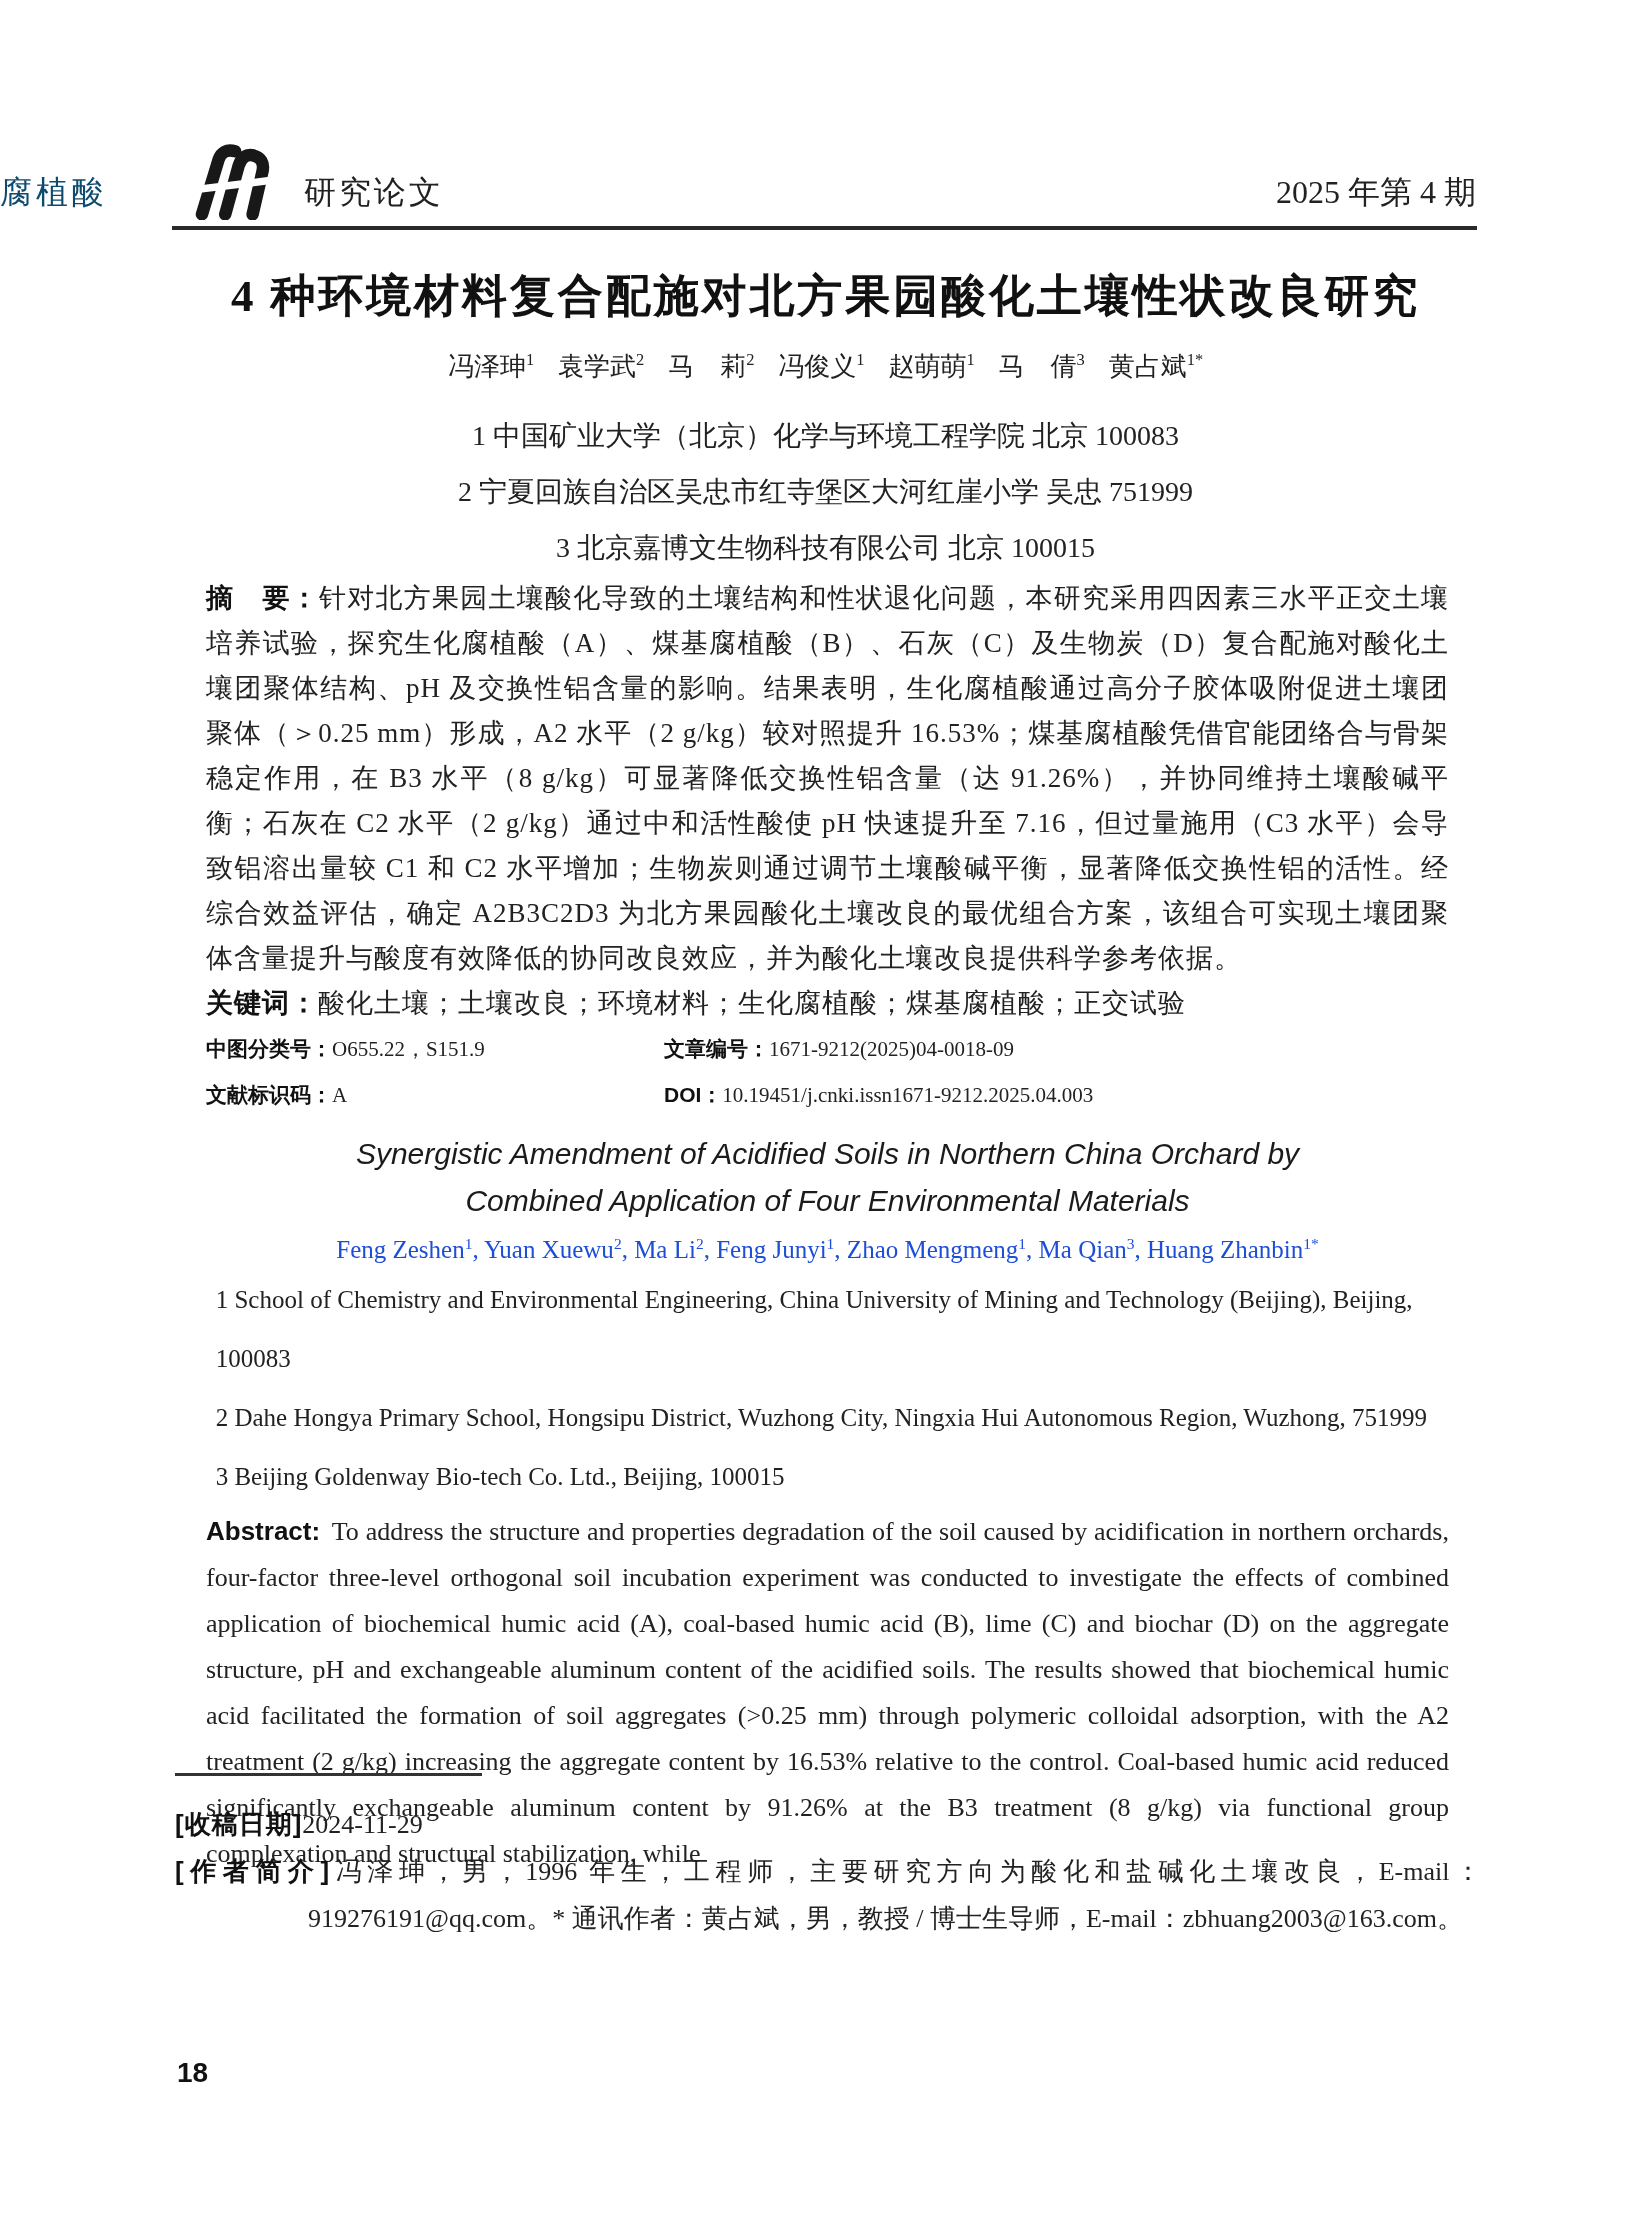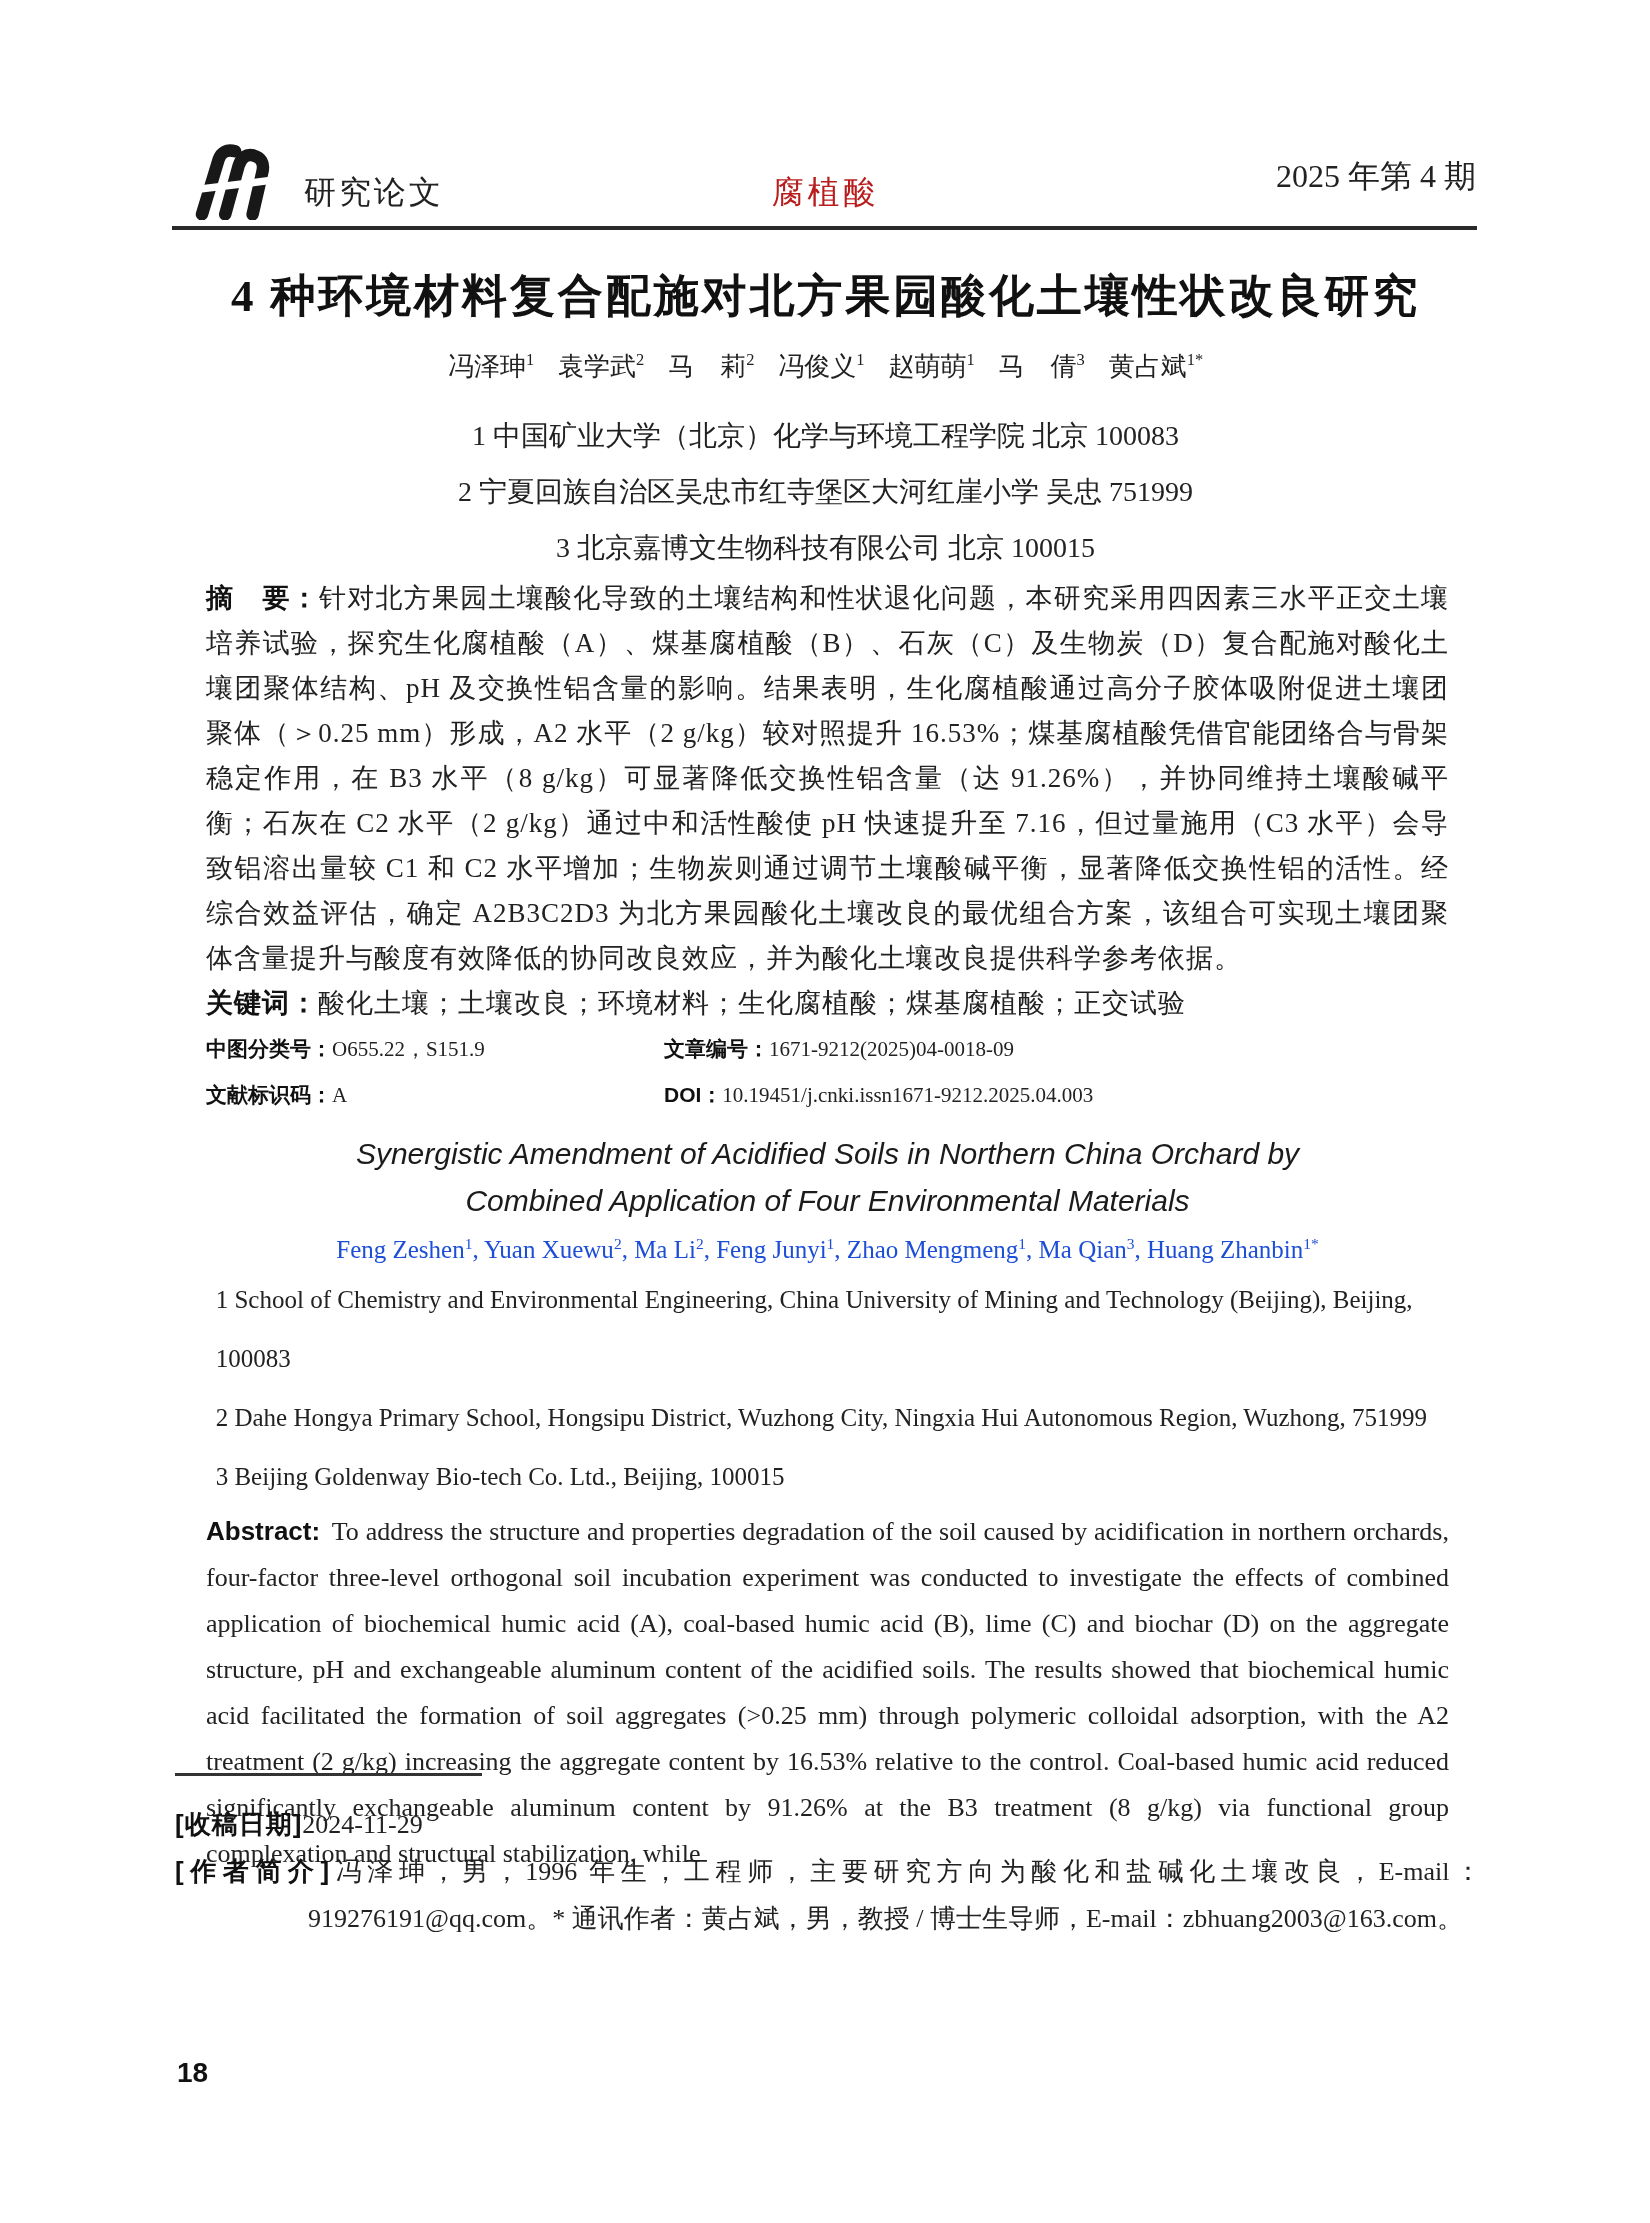--- a/index.html
+++ b/index.html
@@ -6,22 +6,22 @@
   .page{
     position:relative;width:1651px;height:2223px;background:#ffffff;
     color:#1c1c1c;font-family:"Liberation Serif","DejaVu Serif",serif;
     overflow:hidden;
   }
   .sans{font-family:"Liberation Sans","DejaVu Sans",sans-serif;}
 
   
   .logo{position:absolute;left:192px;top:144px;width:83px;height:76px;}
   .hdr-label{position:absolute;left:304px;top:171px;font-size:32px;letter-spacing:2.9px;color:#222;}
-  .journal-name{position:absolute;left:0;top:171px;width:100%;text-align:center;font-size:32px;letter-spacing:3.9px;color:#b91c1c;}
-  .issue{position:absolute;right:175px;top:155px;font-size:32px;color:#222;}
+  .journal-name{position:absolute;left:0;top:171px;width:100%;text-align:left;font-size:32px;letter-spacing:3.9px;color:#0c4a6e;}
+  .issue{position:absolute;right:175px;top:171px;font-size:32px;color:#222;}
   .hdr-rule{position:absolute;left:172px;top:226px;width:1305px;height:3.9px;background:#2a2a2a;}
 
   
   .title{position:absolute;left:0;top:266px;width:100%;margin:0;text-align:center;
          font-size:45px;font-weight:bold;letter-spacing:2.9px;color:#111;}
   .authors-zh{position:absolute;left:0;top:349px;width:100%;text-align:center;font-size:26px;color:#222;}
   .authors-zh .au{margin:0 8.7px;white-space:nowrap;}
   .authors-zh sup{font-size:16.5px;}
   .affils-zh{position:absolute;left:0;top:408px;width:100%;text-align:center;
              font-size:28px;line-height:56px;color:#222;}

